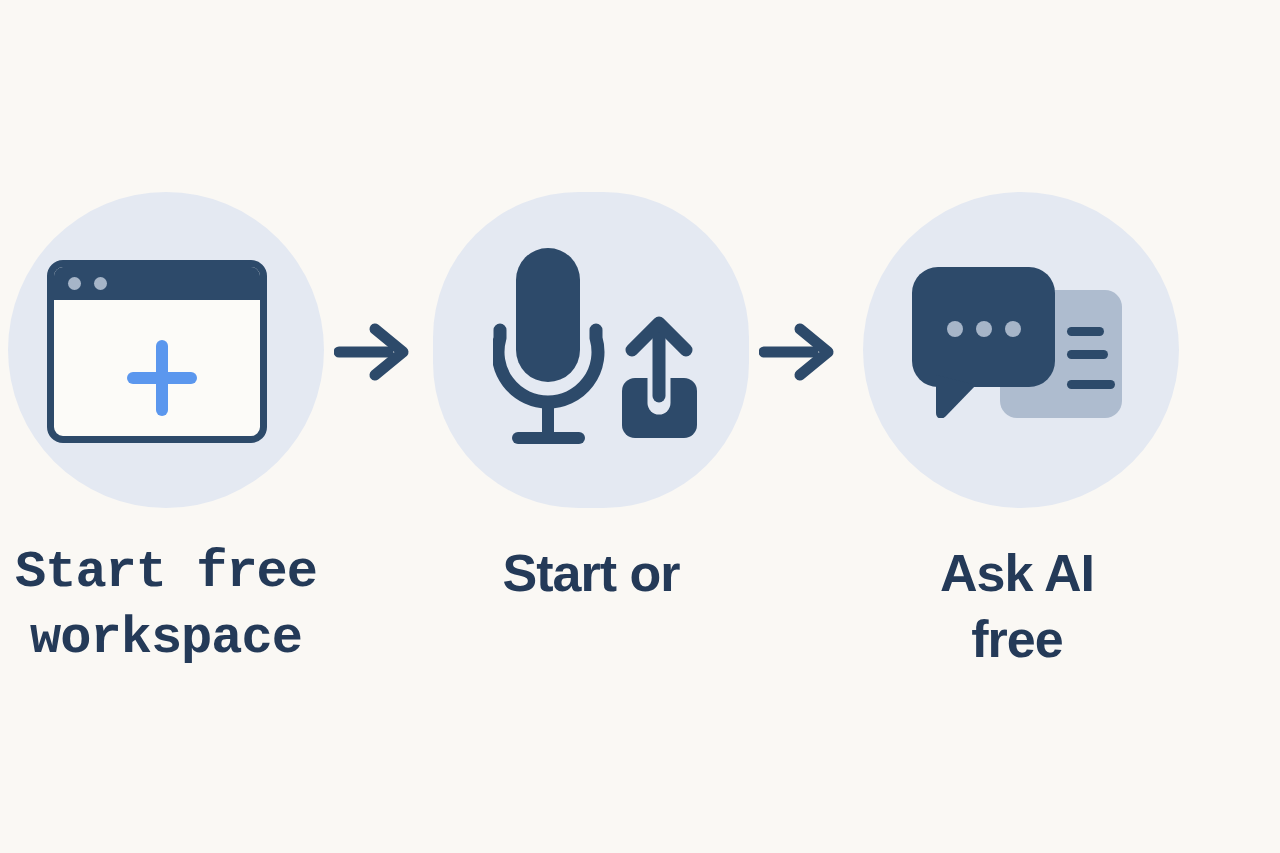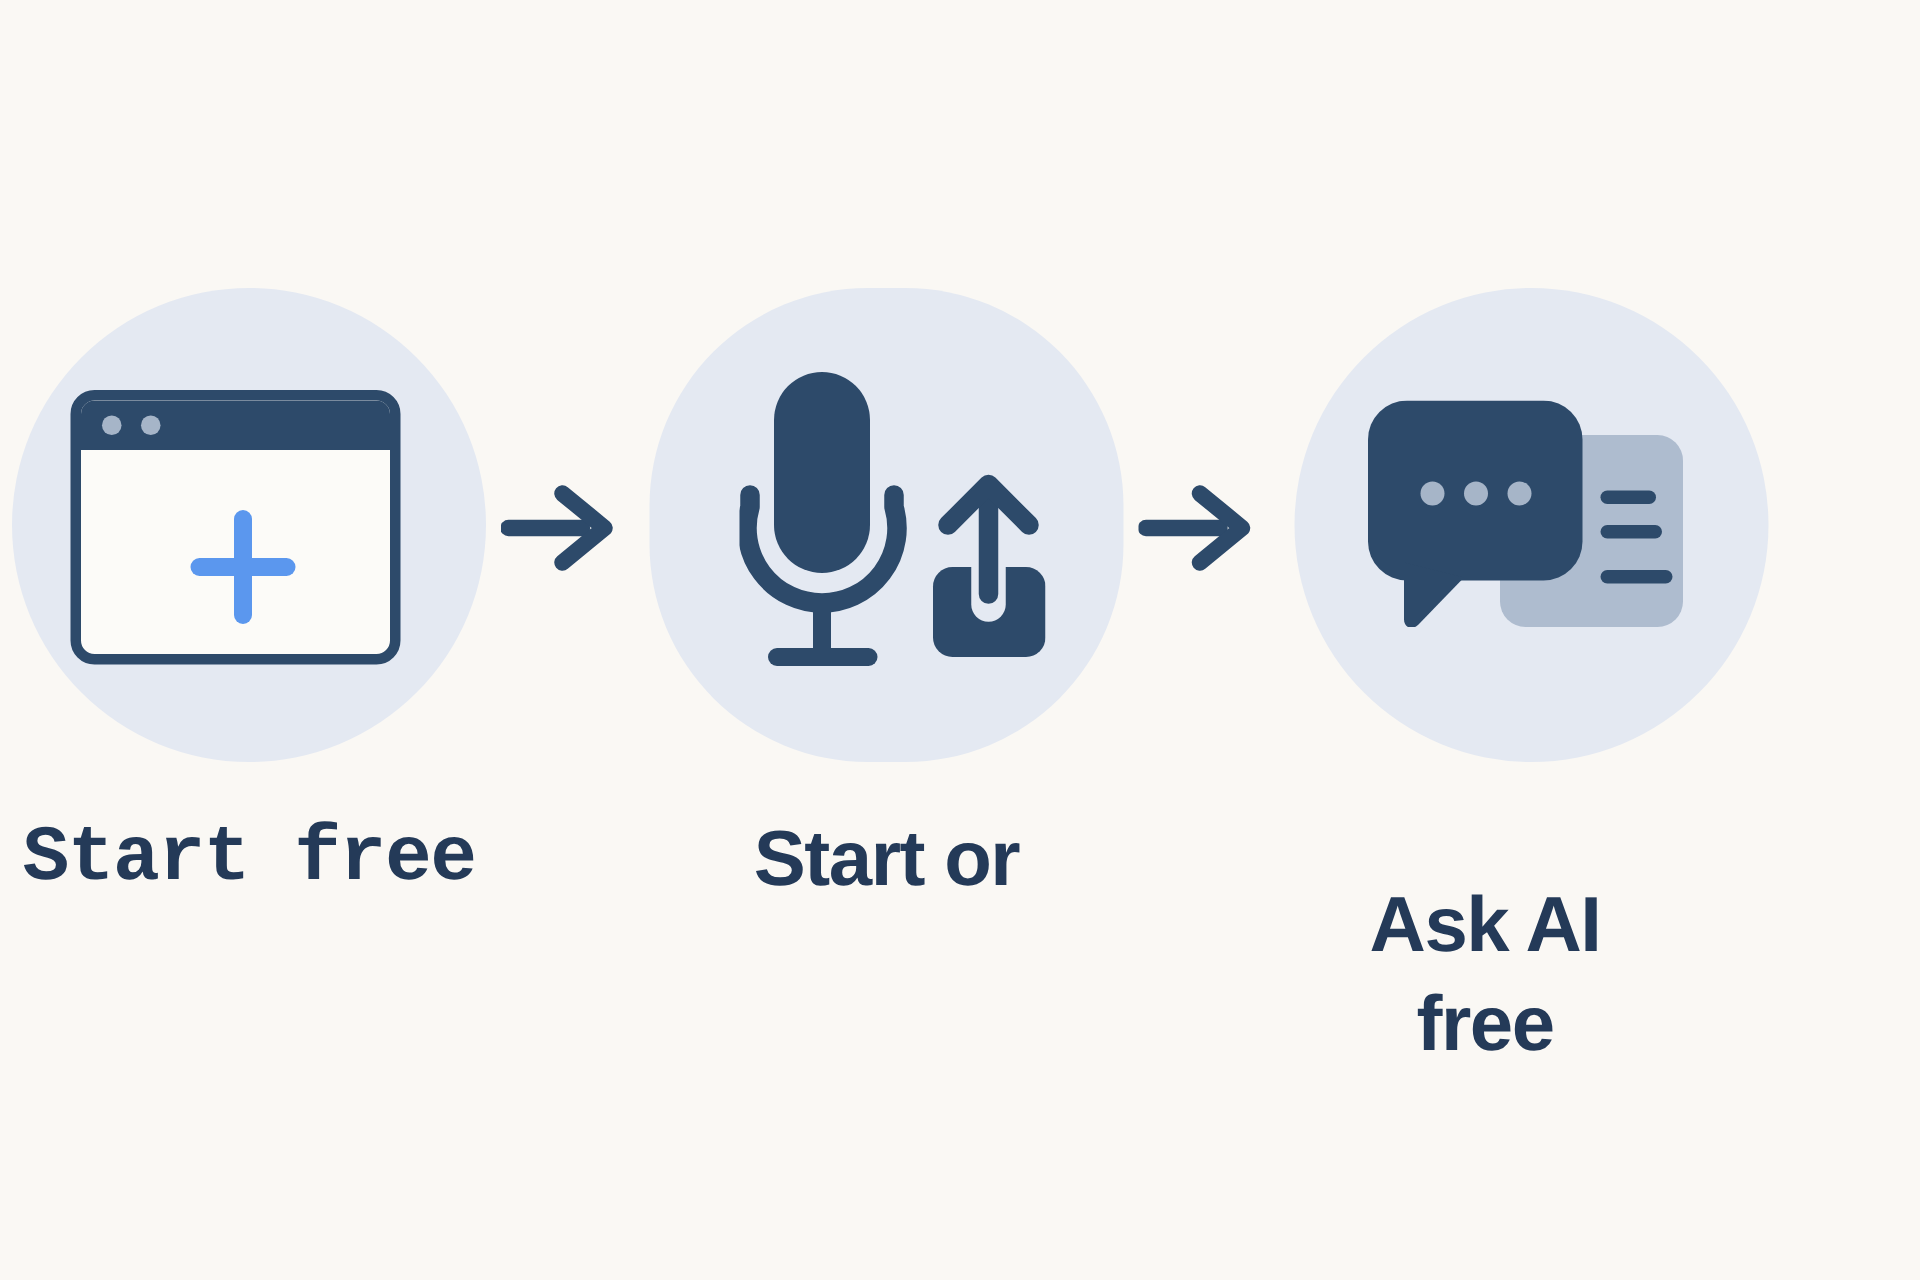--- a/index.html
+++ b/index.html
@@ -45,21 +45,21 @@
   
   .arrow{position:absolute;top:321px;width:78px;height:62px;}
   .arrow.a1{left:334px;}
   .arrow.a2{left:759px;}
 
   
   .label{position:absolute;top:540px;width:330px;text-align:center;
     color:var(--text);font-size:52px;font-weight:700;line-height:66px;letter-spacing:-1px;}
   .label.l1{left:1px;font-family:Liberation Mono, monospace;}
   .label.l2{left:426px;}
-  .label.l3{left:825px;margin-top:44px;}
+  .label.l3{left:852px;}
   .label span{display:block;}
 </style>
 </head>
 <body>
 
 <div class="canvas">
 
   <div class="badge c1">
     <div class="browser-window">
       <div class="bw-header">
@@ -111,20 +111,21 @@
         <path class="fill-navy" d="M24,108 L24,146 C24,151.5 29.5,153.5 33.5,149.5 L64,118 Z"></path>
         <circle class="fill-dot" cx="43" cy="62" r="8"></circle>
         <circle class="fill-dot" cx="72" cy="62" r="8"></circle>
         <circle class="fill-dot" cx="101" cy="62" r="8"></circle>
       </g>
     </svg>
   </div>
 
   <div class="label l1">
     <span>Start free</span>
+    <span>workspace</span>
   </div>
   <div class="label l2">
     <span>Start or</span>
   </div>
   <div class="label l3">
     <span>Ask AI</span>
     <span>free</span>
   </div>
 
 </div>

